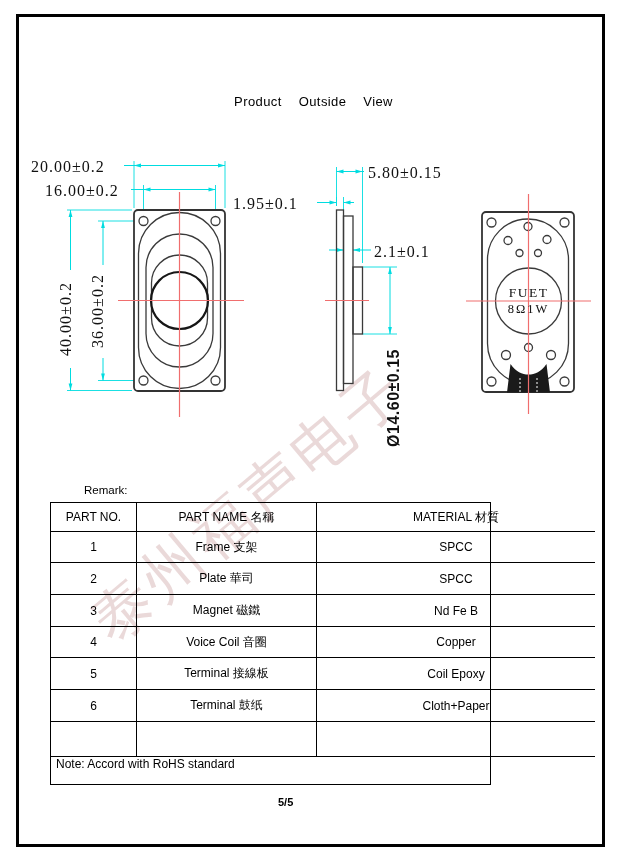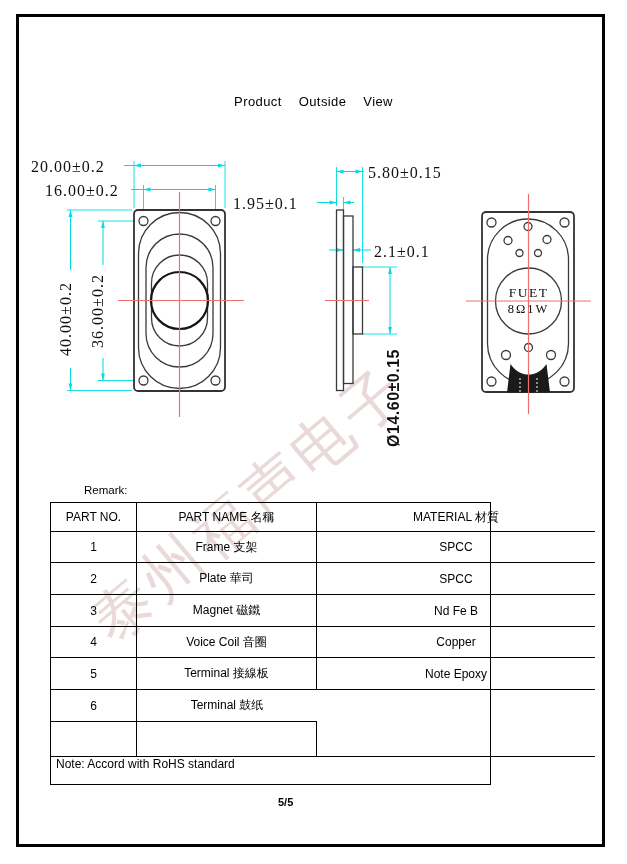--- a/index.html
+++ b/index.html
@@ -187,25 +187,26 @@
       <div class="tc">Nd Fe B</div>
     </div>
     <div class="trow r-4">
       <div class="tc">4</div>
       <div class="tc">Voice Coil 音圈</div>
       <div class="tc">Copper</div>
     </div>
     <div class="trow r-5">
       <div class="tc">5</div>
       <div class="tc">Terminal 接線板</div>
-      <div class="tc">Note Epoxy</div>
+      <div class="tc">Coil Epoxy</div>
     </div>
     <div class="trow r-6">
       <div class="tc">6</div>
       <div class="tc">Terminal 鼓纸</div>
+      <div class="tc">Cloth+Paper</div>
     </div>
     <div class="trow r-7">
       <div class="tc"></div>
       <div class="tc"></div>
       <div class="tc"></div>
     </div>
     <div class="noterow">
       <span>Note: Accord with RoHS standard</span>
     </div>
   </div>

